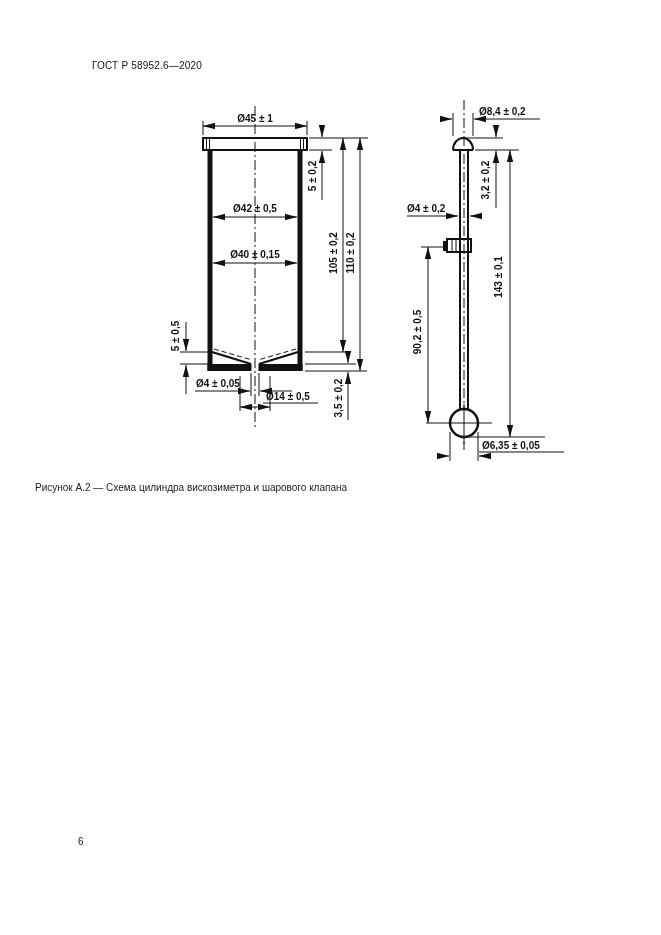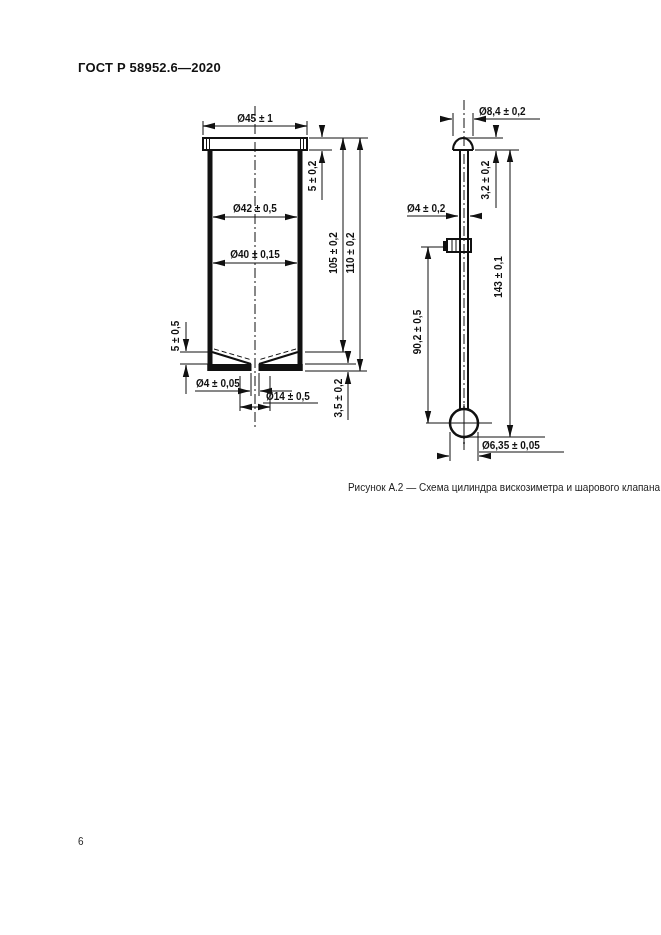--- a/index.html
+++ b/index.html
@@ -1,21 +1,21 @@
 <!DOCTYPE html>
 <html><head>
 <meta charset="utf-8">
 <style>
   html,body{margin:0;padding:0;}
   body{
     width:661px;height:935px;background:#ffffff;position:relative;
     font-family:"Liberation Sans", sans-serif;color:#111;overflow:hidden;
   }
-  .hdr{position:absolute;left:78px;top:60px;font-weight:bold;font-size:13px;letter-spacing:.2px;}
-  .cap{position:absolute;left:35px;top:482px;width:625px;text-align:right;font-size:10px;color:#222;}
+  .hdr{position:absolute;left:92px;top:60px;font-weight:normal;font-size:10px;letter-spacing:.2px;}
+  .cap{position:absolute;left:35px;top:482px;width:625px;text-align:left;font-size:10px;color:#222;}
   .pagenum{position:absolute;left:78px;top:836px;font-size:10px;color:#222;}
   svg.fig{position:absolute;left:0;top:0;}
   .dim{font-family:"Liberation Sans",sans-serif;font-size:10px;font-weight:bold;fill:#111;stroke:none;}
   .thin{stroke:#111;stroke-width:1;fill:none;}
   .med{stroke:#111;stroke-width:2;fill:none;}
   .thick{stroke:#111;stroke-width:5;fill:none;}
   .base{stroke:#111;stroke-width:7;fill:none;}
   .cl{stroke:#111;stroke-width:1;fill:none;stroke-dasharray:10 3 2 3;}
   .dash{stroke:#111;stroke-width:1;fill:none;stroke-dasharray:5 3;}
 </style>

